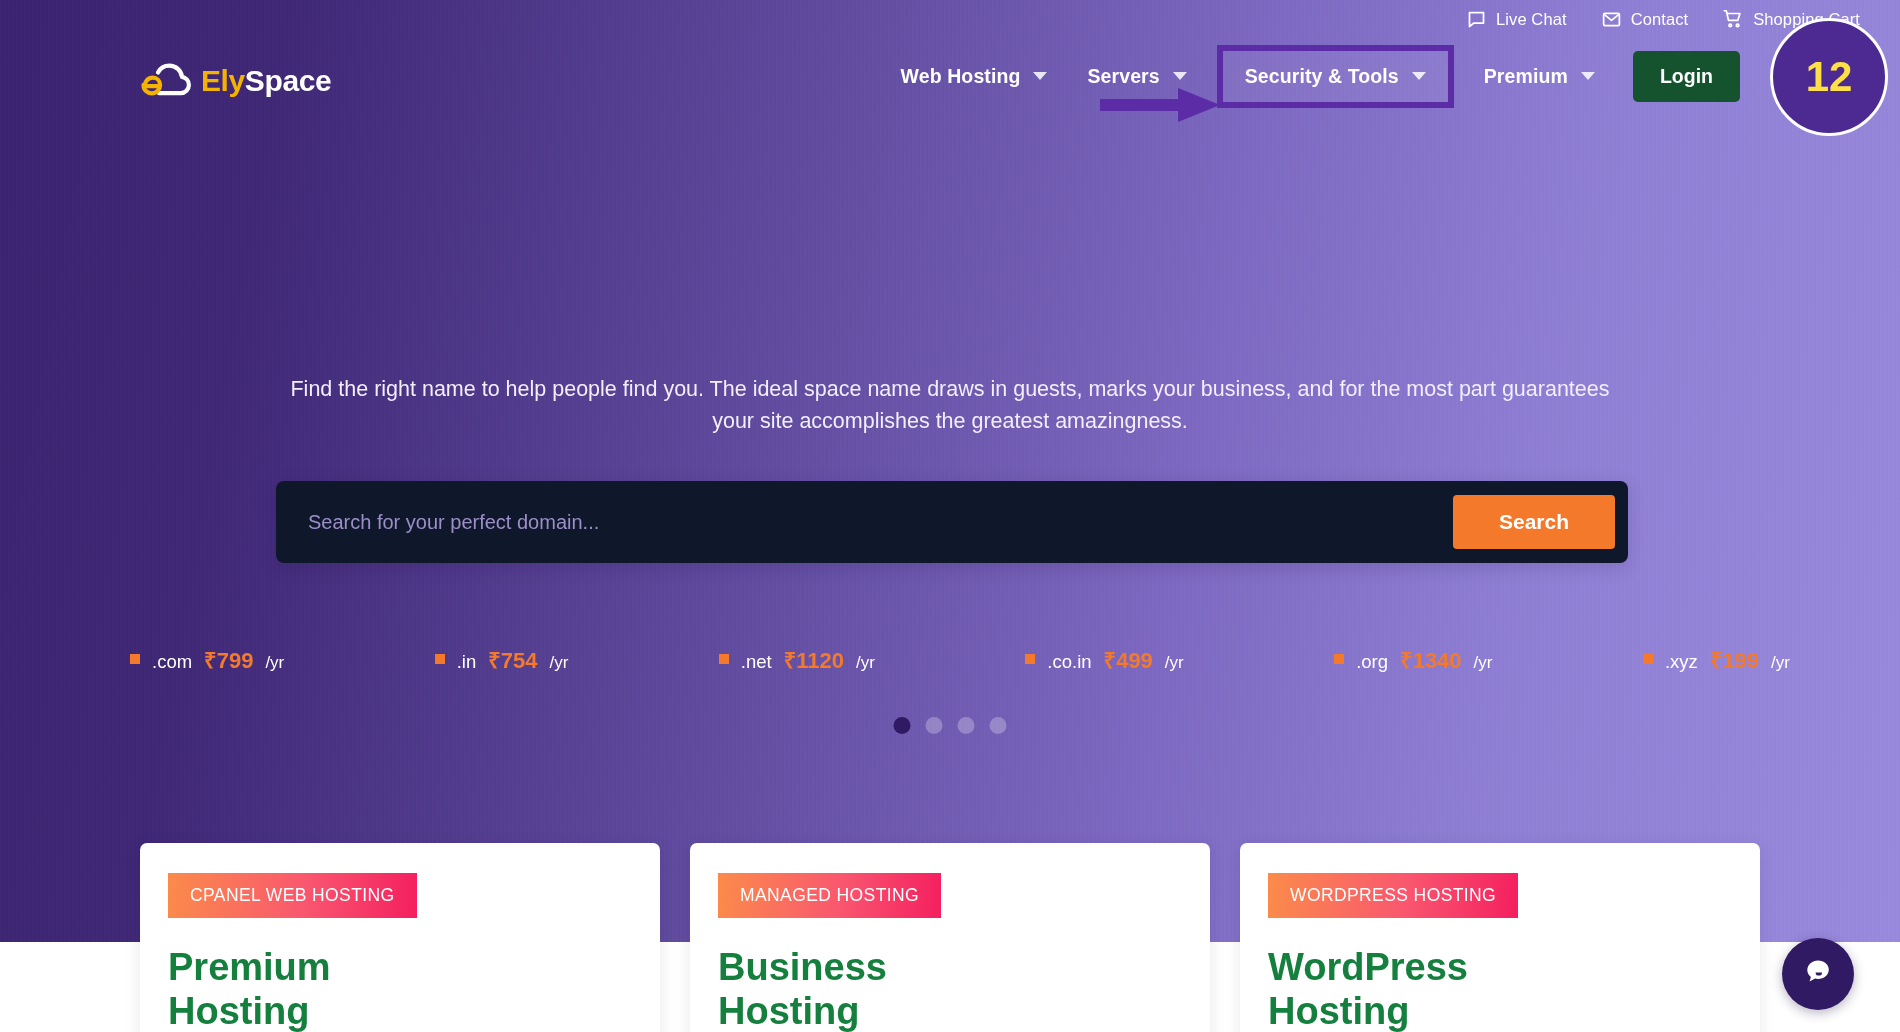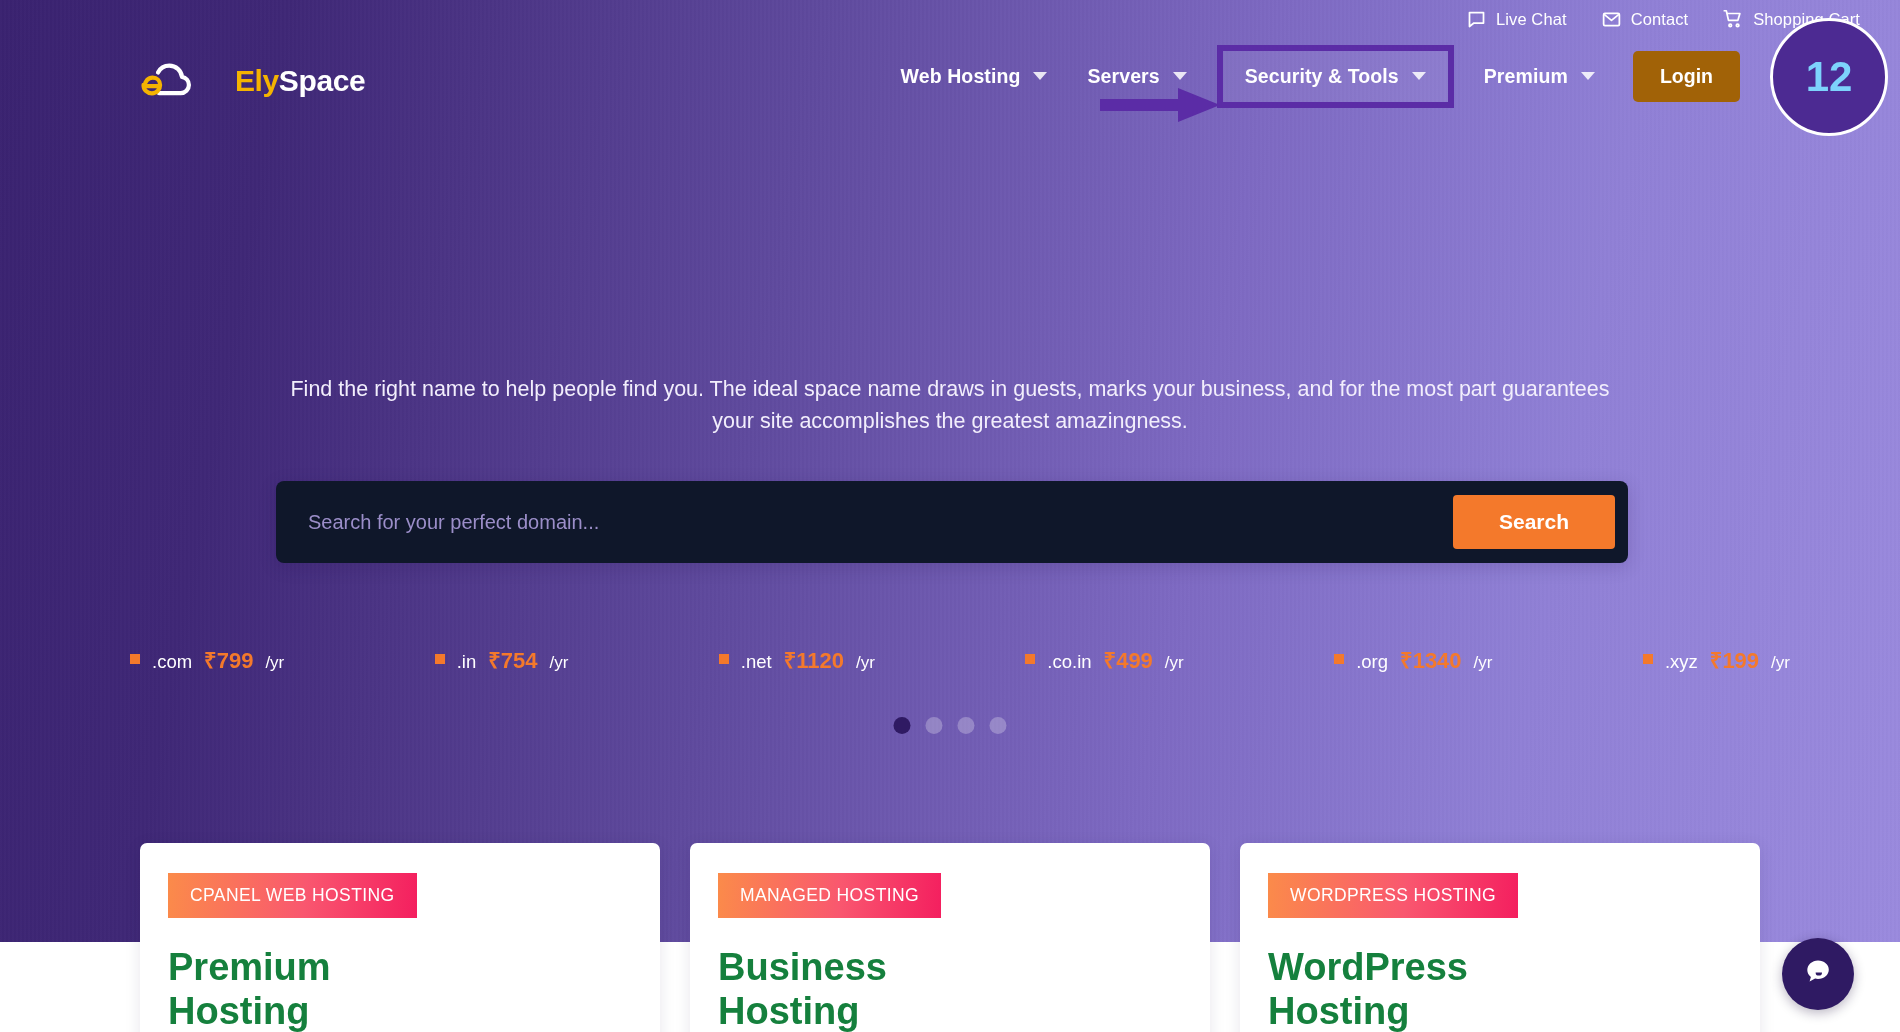--- a/index.html
+++ b/index.html
@@ -77,21 +77,21 @@
     align-items: center;
     gap: 9px;
   }
   .logo-mark { width: 56px; height: 38px; display:block; }
   .logo-text {
     font-size: 30px;
     font-weight: 700;
     letter-spacing: -0.4px;
     line-height: 1;
   }
-  .logo-ely { color: #f5b301; margin-left: 34px; }
+  .logo-ely { color: #f5b301; }
   .logo-space { color: #ffffff; }
 
   .nav-links {
     position: absolute;
     right: 160px;
     top: 0;
     height: 76px;
     display: flex;
     align-items: center;
     gap: 0px;
@@ -113,21 +113,21 @@
     border-right: 7px solid transparent;
     border-top: 8px solid rgba(255,255,255,.85);
   }
   .nav-item.highlighted {
     border: 6px solid #5b2ca6;
     padding: 14px 22px;
     margin: 0 10px;
     background: rgba(255,255,255,0.06);
   }
   .login-btn {
-    background: #a16207;
+    background: #14532d;
     color: #ffffff;
     font-size: 19.5px;
     font-weight: 600;
     border: none;
     border-radius: 5px;
     padding: 14px 27px;
     margin-left: 18px;
     cursor: pointer;
     font-family: "Liberation Sans", sans-serif;
   }
@@ -145,21 +145,21 @@
   
   .step-badge {
     position: absolute;
     right: 12px;
     top: 18px;
     width: 112px;
     height: 112px;
     border-radius: 50%;
     background: #4c2a92;
     border: 3px solid #ffffff;
-    color: #7dd3fc;
+    color: #fde047;
     font-size: 42px;
     font-weight: 700;
     display: flex;
     align-items: center;
     justify-content: center;
     z-index: 8;
   }
 
   
   .hero-title {

